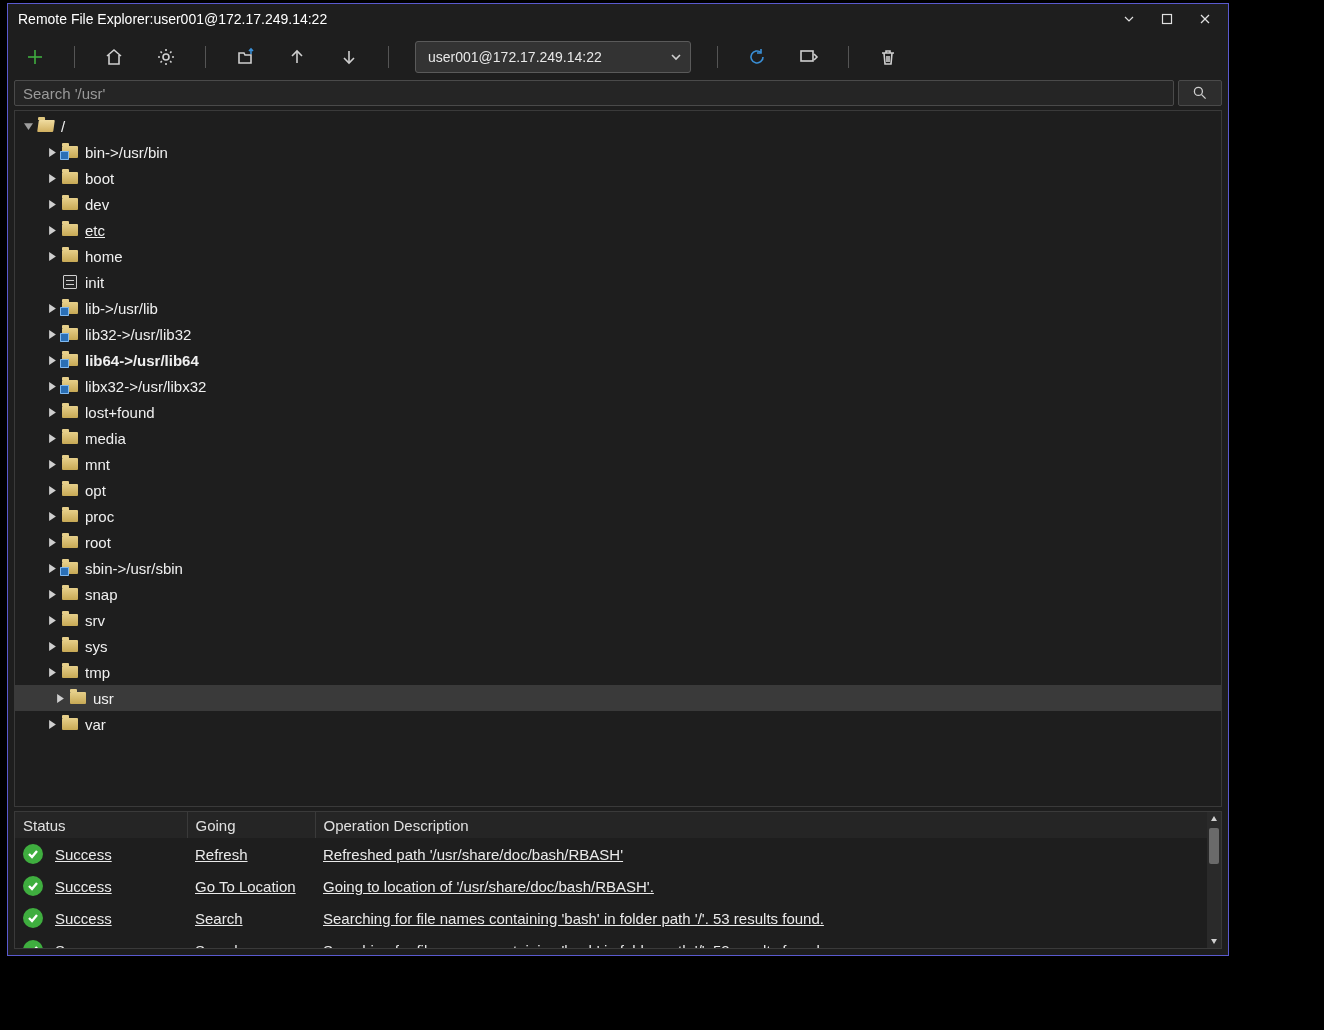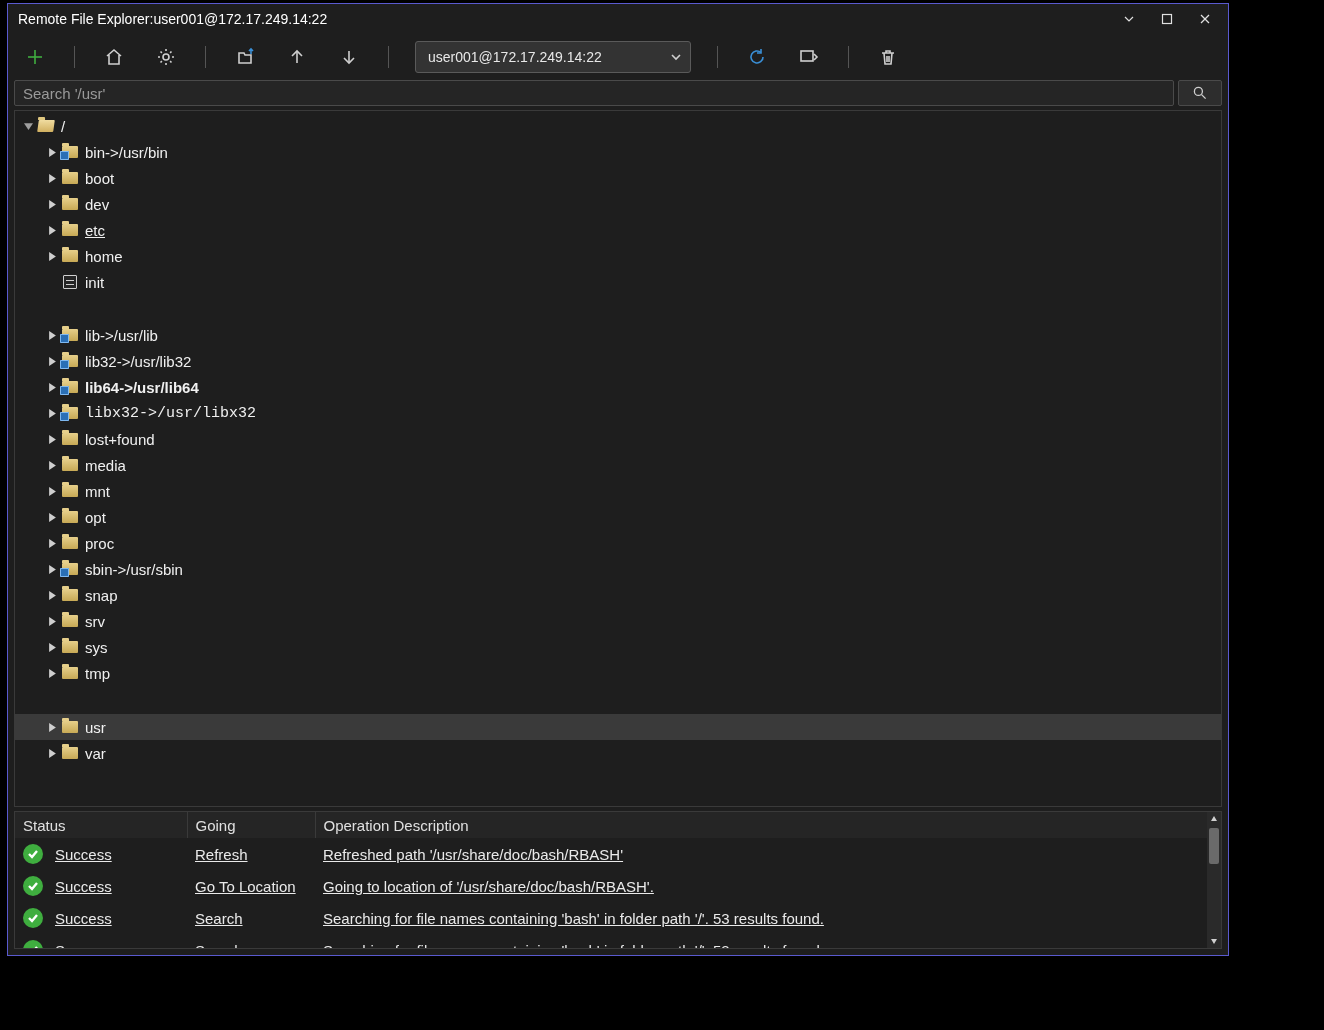--- a/index.html
+++ b/index.html
@@ -398,21 +398,21 @@
         </span>
         <span class="tree-label">home</span>
       </div>
       <div class="tree-row" style="padding-left: 30px;">
         <span class="tw"></span>
         <span class="ico">
           <span class="file-ico"></span>
         </span>
         <span class="tree-label">init</span>
       </div>
-      <div class="tree-row" style="padding-left: 30px; margin-top: 27px;">
+      <div class="tree-row" style="padding-left: 30px;">
         <span class="tw">
           <svg viewBox="0 0 8 8">
             <polygon points="1,0 7,4 1,8"></polygon>
           </svg>
         </span>
         <span class="ico">
           <span class="symlink-folder"></span>
         </span>
         <span class="tree-label">lib-&gt;/usr/lib</span>
       </div>
@@ -431,21 +431,21 @@
         <span class="tw">
           <svg viewBox="0 0 8 8">
             <polygon points="1,0 7,4 1,8"></polygon>
           </svg>
         </span>
         <span class="ico">
           <span class="symlink-folder"></span>
         </span>
         <span class="tree-label">lib64-&gt;/usr/lib64</span>
       </div>
-      <div class="tree-row" style="padding-left: 30px; font-family: Liberation Mono, monospace;">
+      <div class="tree-row" style="padding-left: 30px;">
         <span class="tw">
           <svg viewBox="0 0 8 8">
             <polygon points="1,0 7,4 1,8"></polygon>
           </svg>
         </span>
         <span class="ico">
           <span class="symlink-folder"></span>
         </span>
         <span class="tree-label">libx32-&gt;/usr/libx32</span>
       </div>
@@ -504,20 +504,31 @@
         </span>
         <span class="tree-label">proc</span>
       </div>
       <div class="tree-row" style="padding-left: 30px;">
         <span class="tw">
           <svg viewBox="0 0 8 8">
             <polygon points="1,0 7,4 1,8"></polygon>
           </svg>
         </span>
         <span class="ico">
+          <span class="folder-closed"></span>
+        </span>
+        <span class="tree-label">root</span>
+      </div>
+      <div class="tree-row" style="padding-left: 30px;">
+        <span class="tw">
+          <svg viewBox="0 0 8 8">
+            <polygon points="1,0 7,4 1,8"></polygon>
+          </svg>
+        </span>
+        <span class="ico">
           <span class="symlink-folder"></span>
         </span>
         <span class="tree-label">sbin-&gt;/usr/sbin</span>
       </div>
       <div class="tree-row" style="padding-left: 30px;">
         <span class="tw">
           <svg viewBox="0 0 8 8">
             <polygon points="1,0 7,4 1,8"></polygon>
           </svg>
         </span>
@@ -552,21 +563,21 @@
         <span class="tw">
           <svg viewBox="0 0 8 8">
             <polygon points="1,0 7,4 1,8"></polygon>
           </svg>
         </span>
         <span class="ico">
           <span class="folder-closed"></span>
         </span>
         <span class="tree-label">tmp</span>
       </div>
-      <div class="tree-row selected" style="padding-left: 30px; margin-top: 28px;">
+      <div class="tree-row selected" style="padding-left: 38px;">
         <span class="tw">
           <svg viewBox="0 0 8 8">
             <polygon points="1,0 7,4 1,8"></polygon>
           </svg>
         </span>
         <span class="ico">
           <span class="folder-closed"></span>
         </span>
         <span class="tree-label">usr</span>
       </div>

